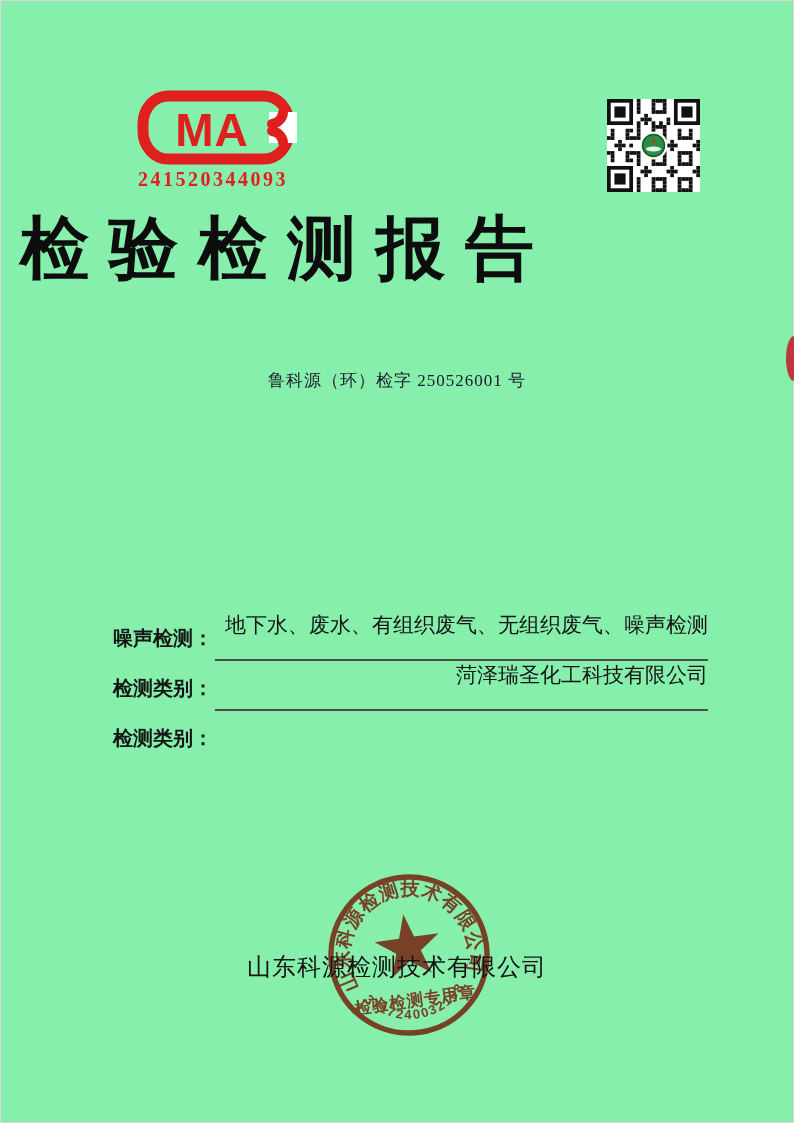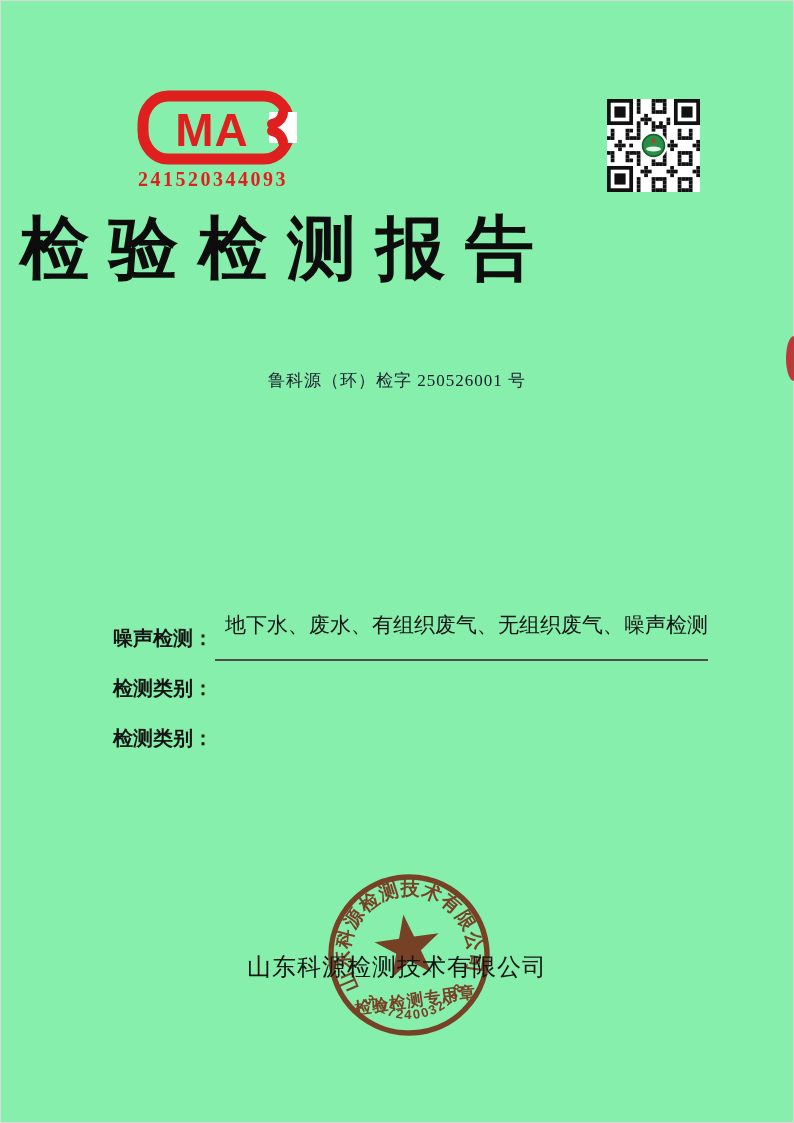--- a/index.html
+++ b/index.html
@@ -268,20 +268,21 @@
 
   <div class="edge-stamp"></div>
 
   <div class="fields">
     <div class="field-row">
       <div class="field-label">噪声检测：</div>
       <div class="field-value">地下水、废水、有组织废气、无组织废气、噪声检测</div>
     </div>
     <div class="field-row">
       <div class="field-label">检测类别：</div>
+      <div class="field-value">菏泽瑞圣化工科技有限公司</div>
     </div>
     <div class="field-row">
       <div class="field-label">检测类别：</div>
     </div>
   </div>
 
   <div class="stamp">
     <svg width="200" height="200" viewBox="0 0 200 200">
       <defs>
         <path id="arcTop" d="M 45.6 125.4 A 60 60 0 1 1 154.4 125.4" fill="none"></path>

